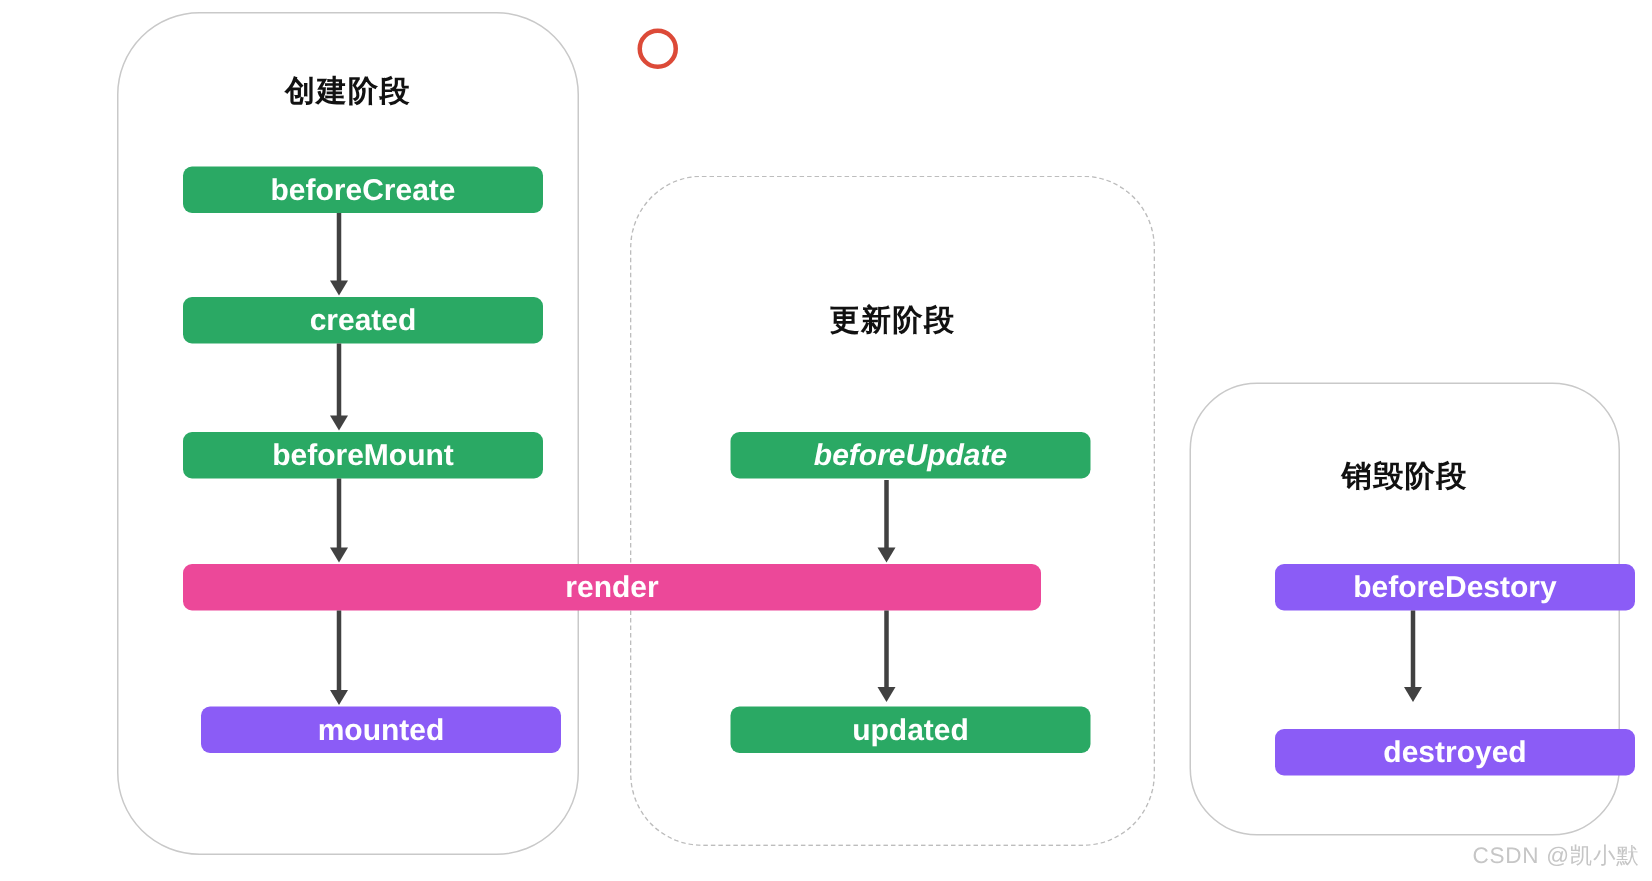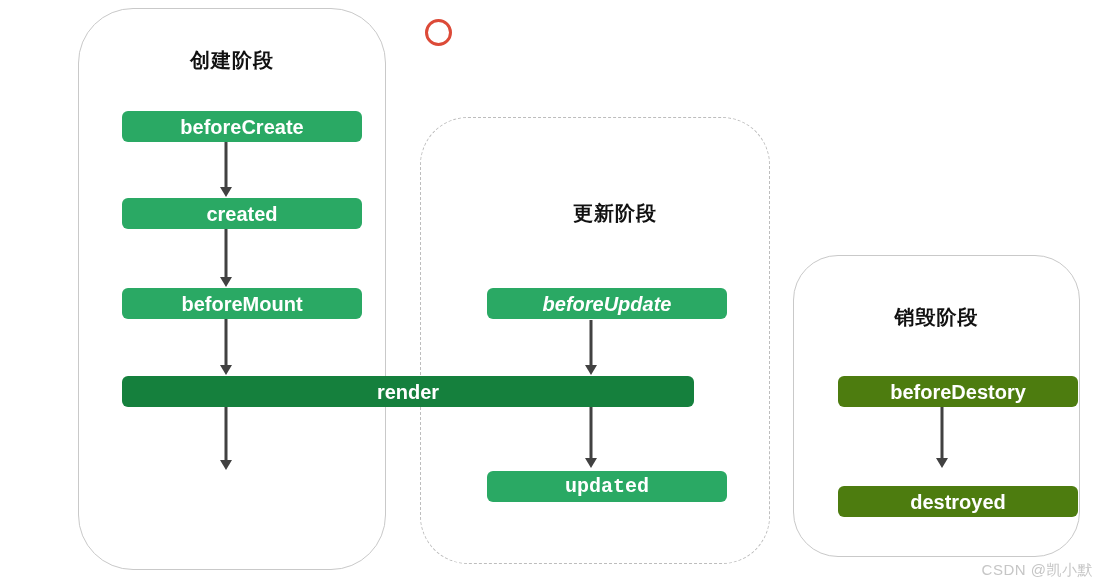--- a/index.html
+++ b/index.html
@@ -23,38 +23,38 @@
   .stage-3 { left: 793px; top: 255px; width: 287px; height: 302px; border-radius: 45px; }
   .stage-title {
     position: absolute;
     text-align: center;
     font-size: 20px;
     font-weight: bold;
     color: #111111;
     letter-spacing: 1px;
   }
   .t1 { left: 78px;  width: 308px; top: 47px;  }
-  .t2 { left: 440px; width: 350px; top: 200px; text-align: center; }
+  .t2 { left: 420px; width: 350px; top: 200px; text-align: center; }
   .t3 { left: 793px; width: 287px; top: 304px; font-family: Liberation Serif, serif; }
   .node {
     position: absolute;
     width: 240px;
     height: 31px;
     border-radius: 6px;
     color: #ffffff;
     font-size: 20px;
     font-weight: 600;
     display: flex;
     align-items: center;
     justify-content: center;
     line-height: 1;
   }
   .node.green  { background: #2aa964; }
-  .node.orange { background: #15803d; }
-  .node.red    { background: #4d7c0f; }
+  .node.orange { background: #ec4899; }
+  .node.red    { background: #8b5cf6; margin-left: 12px; }
   .node.render-bar { width: 572px; }
   .arrow { position: absolute; width: 12px; }
   .arrow::before {
     content: "";
     position: absolute;
     left: 50%;
     transform: translateX(-50%);
     top: 0;
     bottom: 7px;
     width: 3px;
@@ -101,25 +101,26 @@
 
   <div class="stage-title t1">创建阶段</div>
   <div class="stage-title t2">更新阶段</div>
   <div class="stage-title t3">销毁阶段</div>
 
   <div class="red-circle"></div>
 
   <div class="node green" style="left:122px; top:111px;">beforeCreate</div>
   <div class="node green" style="left:122px; top:288px;">beforeMount</div>
   <div class="node green" style="left:122px; top:198px;">created</div>
+  <div class="node red" style="left:122px; top:471px;">mounted</div>
 
   <div class="node orange render-bar" style="left:122px; top:376px;">render</div>
 
   <div class="node green" style="left:487px; top:288px;font-style:italic;">beforeUpdate</div>
-  <div class="node green" style="left:487px; top:471px;font-family:Liberation Mono, monospace;">updated</div>
+  <div class="node green" style="left:487px; top:471px;">updated</div>
 
   <div class="node red" style="left:838px; top:376px;">beforeDestory</div>
   <div class="node red" style="left:838px; top:486px;">destroyed</div>
 
   <div class="arrow" style="left:220px; top:142px; height:55px;"></div>
   <div class="arrow" style="left:220px; top:229px; height:58px;"></div>
   <div class="arrow" style="left:220px; top:319px; height:56px;"></div>
   <div class="arrow" style="left:220px; top:407px; height:63px;"></div>
 
   <div class="arrow" style="left:585px; top:320px; height:55px;"></div>

